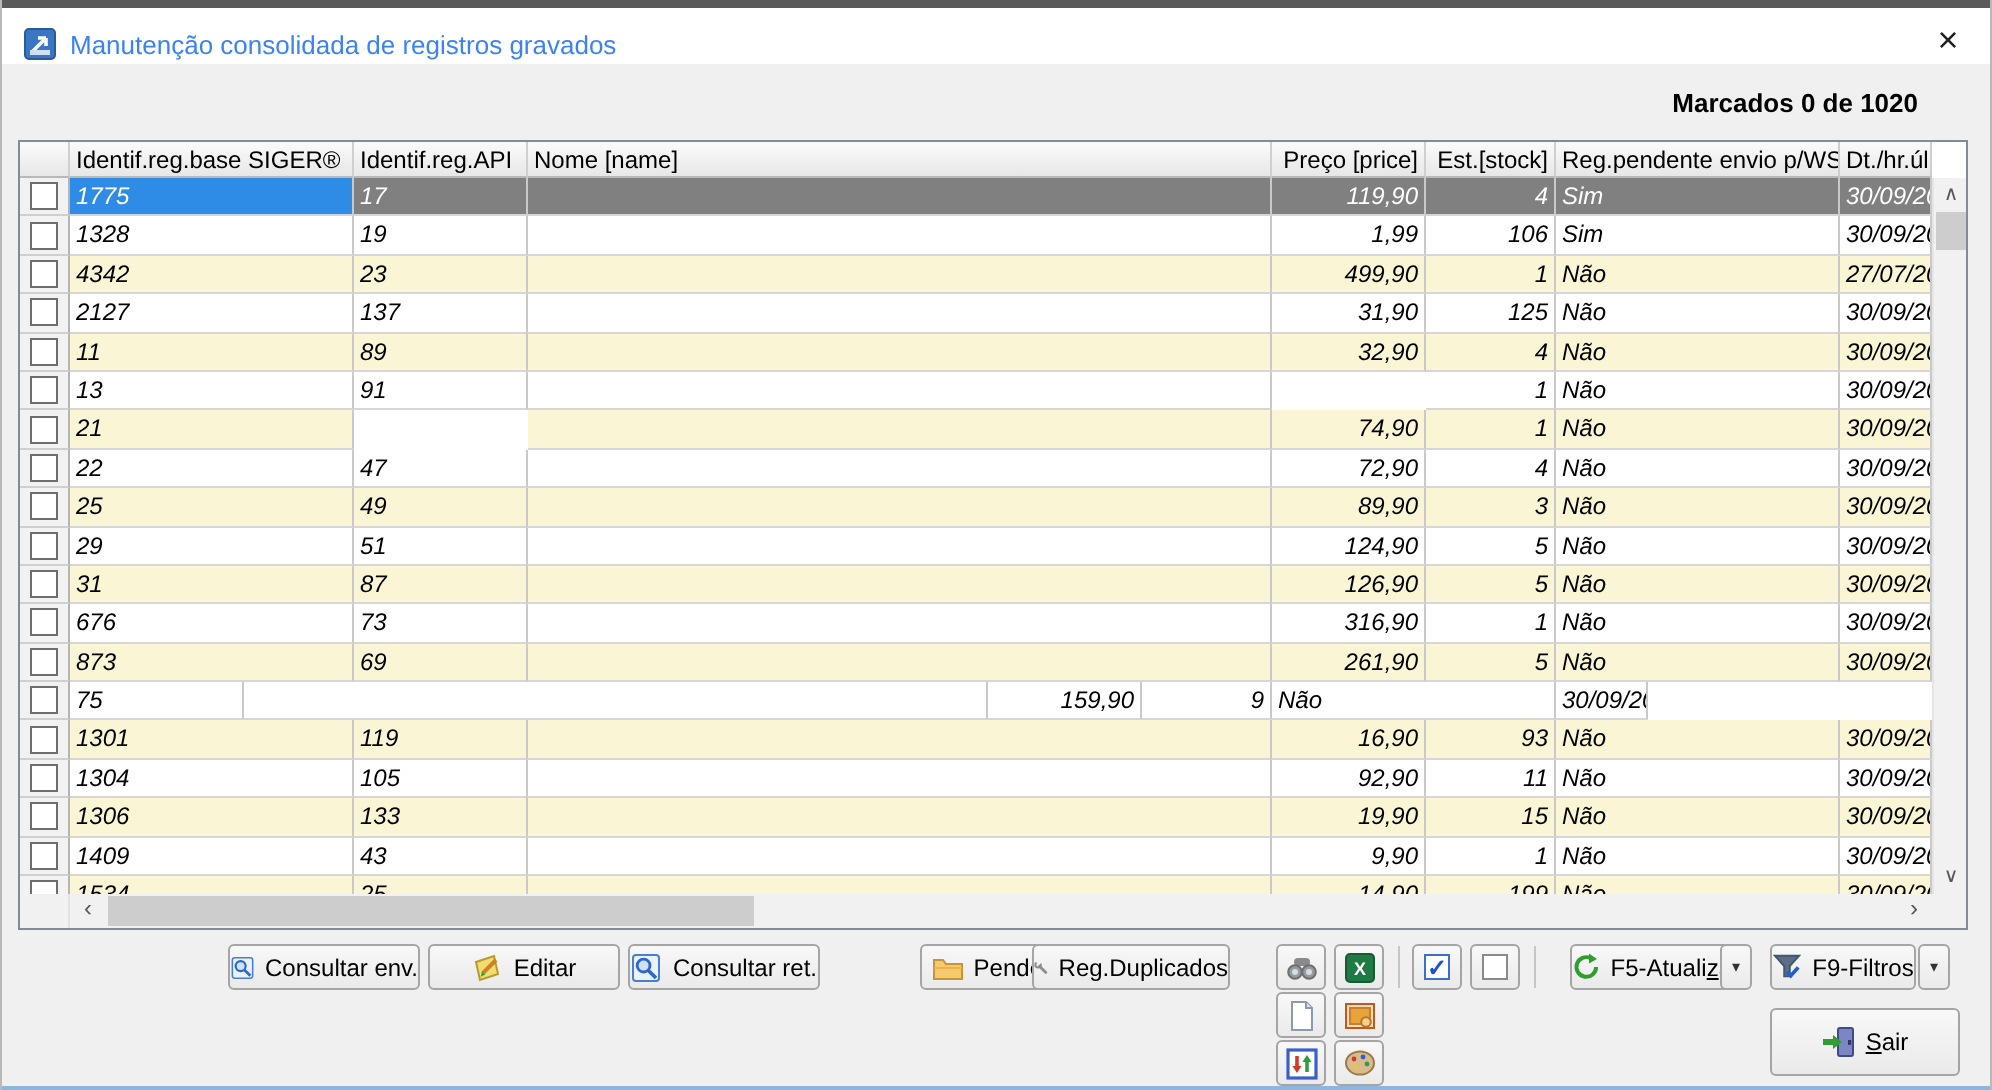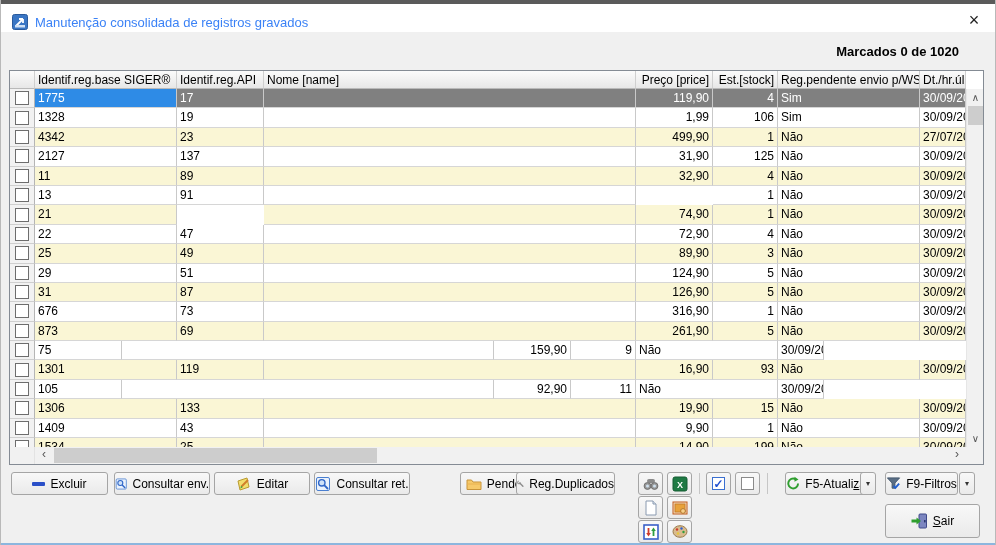--- a/index.html
+++ b/index.html
@@ -14,21 +14,21 @@
   .status{position:absolute;right:36px;top:44px;font-size:13px;font-weight:bold;color:#000;}
 
   
   .grid{position:absolute;left:8px;top:70px;width:975px;height:395px;background:#fff;
         border:1px solid #848b94;box-sizing:border-box;overflow:hidden;}
   .hdr{position:absolute;left:0;top:0;height:18px;display:flex;width:973px;}
   .hcell{background:linear-gradient(#fbfbfb,#e7e7e7);border-right:1px solid #cfcfcf;border-bottom:1px solid #b9b9b9;
          font-size:12px;color:#000;padding:2px 3px 0 3px;box-sizing:border-box;white-space:nowrap;overflow:hidden;flex-shrink:0;}
   .hcell.num{text-align:right;}
   .rows{position:absolute;left:0;top:18px;width:956px;height:358px;overflow:hidden;}
-  .row{display:flex;height:19.4px;box-sizing:border-box;}
+  .row{display:flex;height:19.4px;box-sizing:border-box;font-style:italic;}
   .cell{border-right:1px solid #c9c9c9;border-bottom:1px solid #d6d6d6;font-size:12px;color:#000;
         padding:2px 3px 0 3px;box-sizing:border-box;white-space:nowrap;overflow:hidden;flex-shrink:0;background:#fff;}
   .cell.num{text-align:right;}
   .cbcell{background:#f2f2f2;border-right:1px solid #b5b5b5;border-bottom:1px solid #cfcfcf;
           box-sizing:border-box;flex-shrink:0;display:flex;align-items:center;justify-content:center;}
   .cbx{width:12px;height:12px;background:#fff;border:1px solid #6d6d6d;box-sizing:content-box;}
   .row.alt .cell{background:#faf6d5;}
   .row.sel .cell{background:#808080;color:#fff;}
   .row.sel .cell.f0{background:#2e8be6;}
 
@@ -263,20 +263,21 @@
           <div class="cell f2" style="width: 372px;"></div>
           <div class="cell f3 num" style="width: 77px;">16,90</div>
           <div class="cell f4 num" style="width: 65px;">93</div>
           <div class="cell f5" style="width: 142px;">Não</div>
           <div class="cell f6" style="width: 46px;">30/09/20</div>
         </div>
         <div class="row">
           <div class="cbcell" style="width: 25px;">
             <span class="cbx"></span>
           </div>
+          <div class="cell f0" style="width: 142px;">1304</div>
           <div class="cell f1" style="width: 87px;">105</div>
           <div class="cell f2" style="width: 372px;"></div>
           <div class="cell f3 num" style="width: 77px;">92,90</div>
           <div class="cell f4 num" style="width: 65px;">11</div>
           <div class="cell f5" style="width: 142px;">Não</div>
           <div class="cell f6" style="width: 46px;">30/09/20</div>
         </div>
         <div class="row alt">
           <div class="cbcell" style="width: 25px;">
             <span class="cbx"></span>
@@ -322,24 +323,20 @@
     </div>
 
     <div class="hscroll">
       <div class="hcorner"></div>
       <div class="harrow" style="left:25px;">‹</div>
       <div class="hthumb"></div>
       <div class="harrow" style="left:938px;">›</div>
     </div>
   </div>
 
-  <div class="btn" style="left:10px;top:472px;width:97px;">
-    <span class="minusbar"></span>
-    <span>Excluir</span>
-  </div>
 
   <div class="btn" style="left:113px;top:472px;width:96px;">
     <svg width="16" height="16" viewBox="0 0 16 16">
       <rect x="1.5" y="1.5" width="13" height="13" rx="1.5" fill="#eaf2fc" stroke="#4a7fd0"></rect>
       <circle cx="6.8" cy="6.8" r="3.2" fill="#cfe2f8" stroke="#2f66c8" stroke-width="1.4"></circle>
       <line x1="9.2" y1="9.2" x2="13" y2="13" stroke="#2f66c8" stroke-width="1.8"></line>
     </svg>
     <span>Consultar env.</span>
   </div>
 

